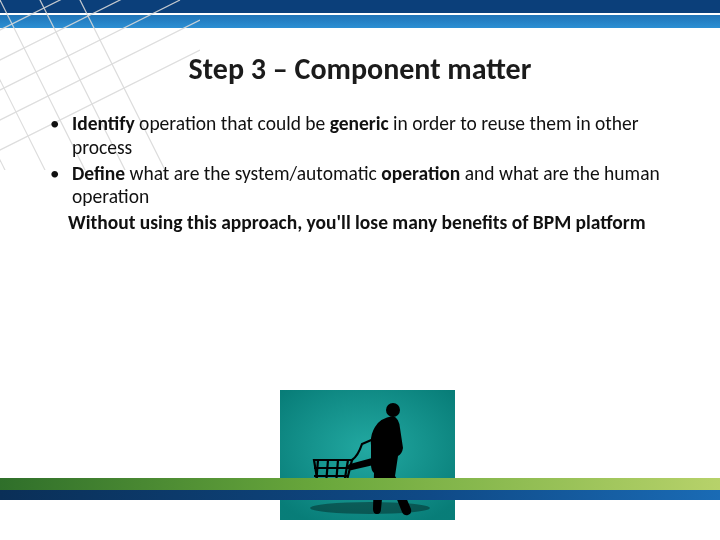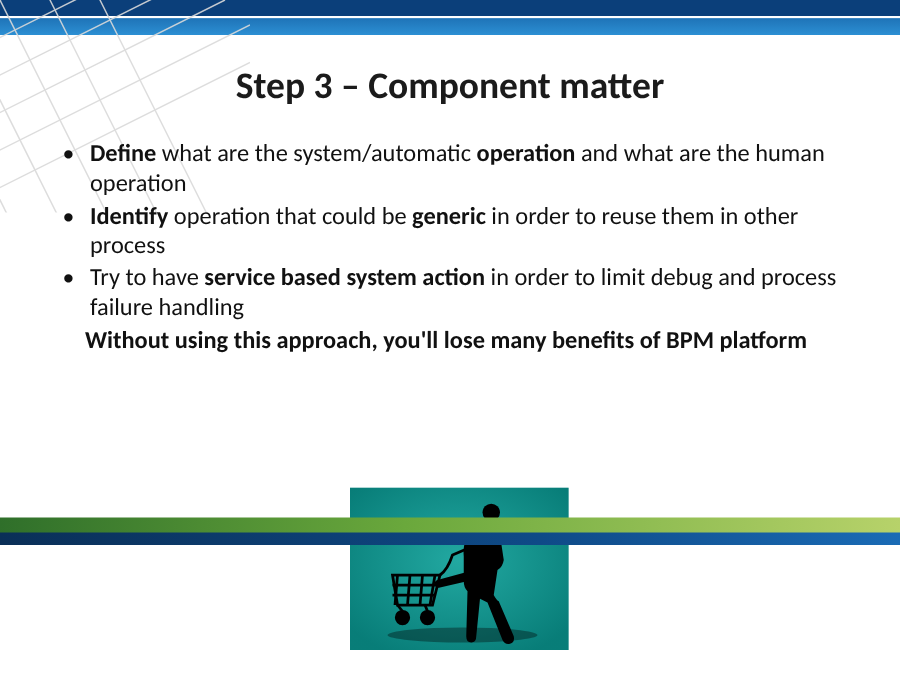--- a/index.html
+++ b/index.html
@@ -7,21 +7,21 @@
     padding: 0;
     width: 720px;
     height: 540px;
     font-family: Calibri, "Segoe UI", Arial, sans-serif;
     background: #fff;
     overflow: hidden;
     position: relative;
   }
   .slide {
     width: 720px;
-    height: 436px;
+    height: 500px;
     position: relative;
     box-sizing: border-box;
   }
   
   .top-band {
     position: absolute;
     top: 0; left: 0;
     width: 100%;
     height: 28px;
     background: linear-gradient(to bottom,#0b3f7a 0%, #0b3f7a 45%, #fff 46%, #fff 52%, #1f74b8 53%, #2c8fd3 100%);
@@ -126,27 +126,24 @@
         <line x1="-100" y1="-40" x2="20" y2="200"></line>
       </g>
     </svg>
   </div>
 
   <div class="title">Step 3 – Component matter</div>
 
   <div class="content">
     <ul class="bullets">
       <li>
-        <b>Define</b><span> what are the system/automatic </span><b>operation</b><span> and what are the human operation</span>
-      </li>
-      <li>
         <b>Identify</b><span> operation that could be </span><b>generic</b><span> in order to reuse them in other process</span>
       </li>
       <li>
-        <span>Try to have </span><b>service based system action</b><span> in order to limit debug and process failure handling</span>
+        <b>Define</b><span> what are the system/automatic </span><b>operation</b><span> and what are the human operation</span>
       </li>
     </ul>
     <div class="closing">Without using this approach, you'll lose many benefits of BPM platform</div>
   </div>
 
   <div class="figure">
     <svg viewBox="0 0 175 130" width="175" height="130">
       <rect x="0" y="0" width="175" height="130" fill="#0a8f8a"></rect>
       <rect x="0" y="0" width="175" height="130" fill="url(#g)" opacity="0.35"></rect>
       <defs>

